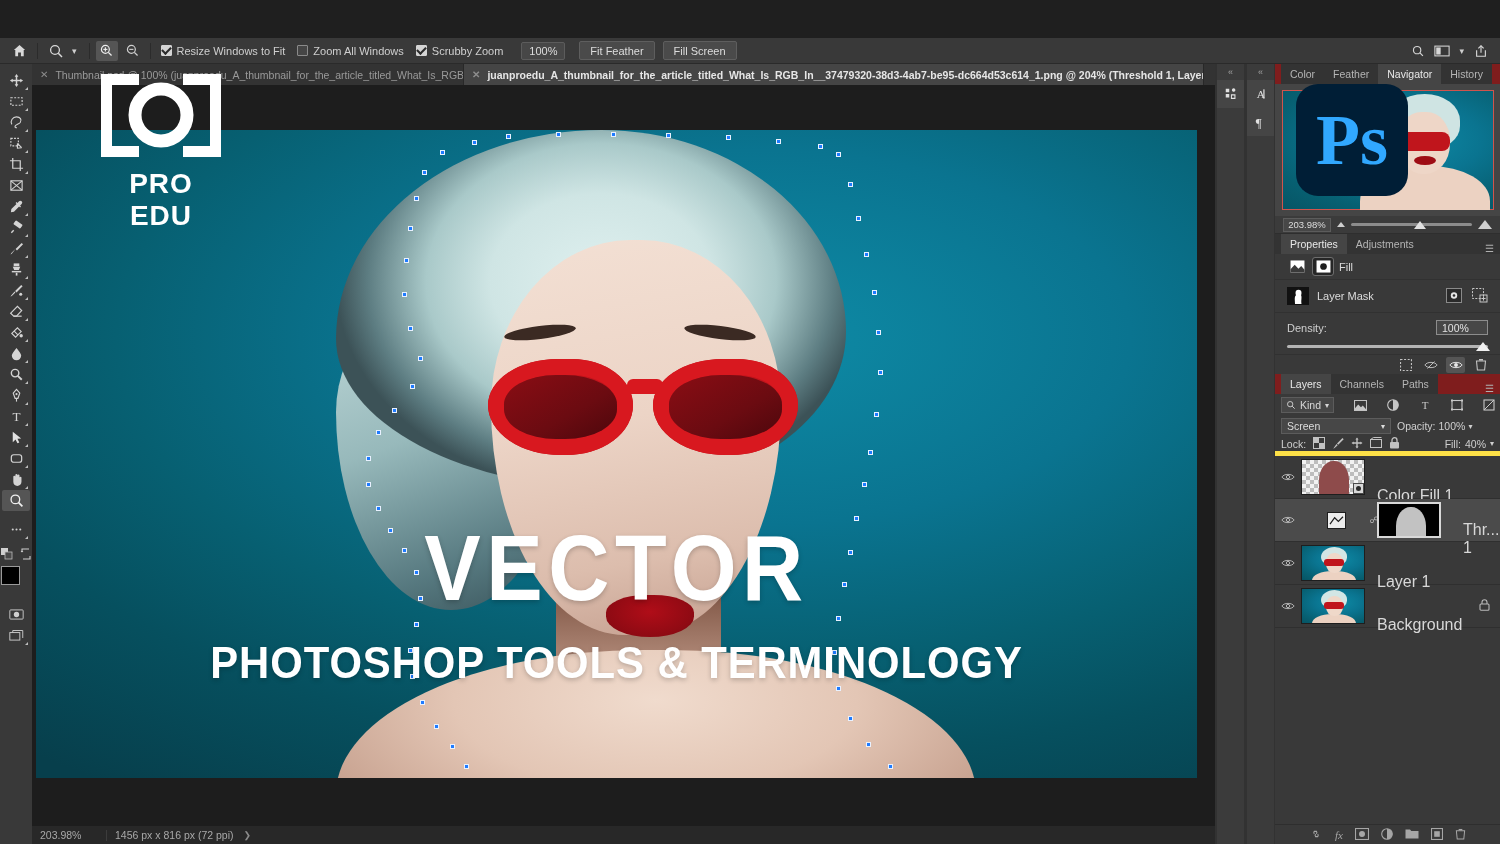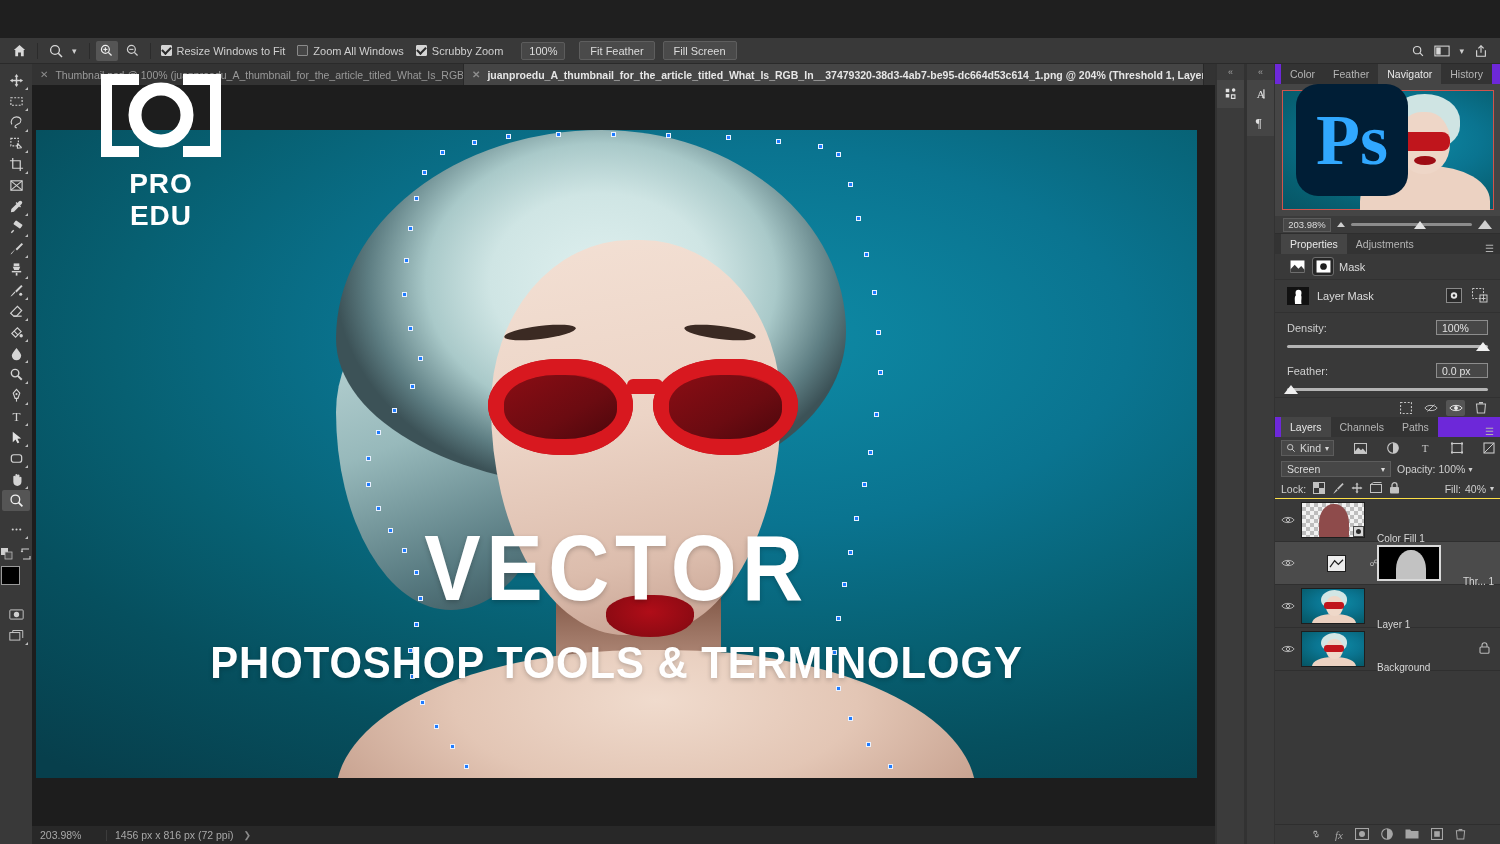--- a/index.html
+++ b/index.html
@@ -108,21 +108,21 @@
   .dock { position:absolute; top:64px; width:27px; background:#3b3b3b; }
   .dock .collapse { height:16px; display:flex; align-items:center; justify-content:center; color:#a0a0a0; font-size:9px; background:#3b3b3b; }
   .dock .dicon { height:28px; display:flex; align-items:center; justify-content:center; background:#454545; color:#d6d6d6; font-size:13px; }
   .dock .dslot { background:#3b3b3b; }
   .dock1 { left:1217px; height:780px; }
   .dock2 { left:1247px; height:780px; }
 
   
   .rightcol { position:absolute; left:1275px; top:64px; width:225px; height:780px; background:#393939; }
 
-  .paneltabs { height:20px; background:#6d28d9; display:flex; align-items:flex-end; padding-left:6px; }
+  .paneltabs { height:20px; background:#7f1d1d; display:flex; align-items:flex-end; padding-left:6px; }
   .ptab { height:20px; padding:0 9px; display:flex; align-items:center; font-size:10.5px; color:#b5b5b5; background:#333; }
   .ptab.active { background:#454545; color:#e8e8e8; }
   .pmenu { margin-left:auto; margin-right:6px; color:#b0b0b0; font-size:10px; }
 
   .navthumb { height:132px; background:#454545; display:flex; align-items:center; justify-content:center; }
   .navimg { width:212px; height:120px; position:relative; overflow:hidden;
       background:radial-gradient(ellipse 95% 85% at 58% 42%, #0e8ba6 0%, #0a7490 38%, #076072 68%, #06505f 100%);
       outline:1px solid #d0544d; outline-offset:-1px; }
   .navhair { position:absolute; left:104px; top:4px; width:74px; height:56px; background:#cfe4e3; border-radius:55% 50% 45% 50%; }
   .navface { position:absolute; left:116px; top:22px; width:52px; height:62px; background:#eed6c7; border-radius:45% 45% 48% 48%; }
@@ -162,27 +162,27 @@
   .filterrow { height:22px; display:flex; align-items:center; gap:20px; padding:0 6px; }
   .kindsel { width:74px; height:16px; background:#474747; border:1px solid #5c5c5c; display:flex; align-items:center;
       gap:4px; padding:0 4px; font-size:10.5px; color:#d6d6d6; }
   .kindsel .cv { margin-left:auto; font-size:8px; }
   .fico { width:16px; height:16px; display:flex; align-items:center; justify-content:center; color:#c8c8c8; font-size:11px; }
   .blendrow { height:20px; display:flex; align-items:center; gap:6px; padding:0 6px; }
   .blendsel { width:110px; height:16px; background:#474747; border:1px solid #5c5c5c; display:flex; align-items:center;
       padding:0 5px; font-size:10.5px; color:#ddd; }
   .blendsel .cv { margin-left:auto; font-size:8px; }
   .opacity { display:flex; align-items:center; font-size:10.5px; color:#cfcfcf; gap:3px; }
-  .lockrow { height:20px; display:flex; align-items:center; gap:7px; padding:0 6px; font-size:10.5px; color:#cfcfcf; border-bottom:1px solid #fde047; }
+  .lockrow { height:20px; display:flex; align-items:center; gap:7px; padding:0 6px; font-size:10.5px; color:#cfcfcf; border-bottom:5px solid #fde047; }
 
   .layerrow { height:43px; display:flex; align-items:center; border-bottom:1px solid #2f2f2f; position:relative; }
   .layerrow.sel { background:#4b4b4b; }
   .eye { width:26px; display:flex; align-items:center; justify-content:center; color:#c4c4c4; }
   .lthumb { width:64px; height:36px; border:1px solid #1e1e1e; position:relative; overflow:hidden; flex:none; }
-  .lname { margin-left:12px; font-size:10px; color:#d8d8d8;margin-top:37px; }
+  .lname { margin-left:12px; font-size:16px; color:#d8d8d8;margin-top:37px; }
   .lock-ico { margin-left:auto; margin-right:10px; color:#b9b9b9; }
   .linkico { width:14px; text-align:center; color:#bdbdbd; font-size:9px; }
 
   .thumb-photo { position:absolute; inset:0; background:radial-gradient(ellipse 95% 85% at 58% 40%, #0e8ba6 0%, #0a7490 40%, #076072 72%, #06505f 100%); }
   .tp-hair { position:absolute; left:19px; top:1px; width:26px; height:19px; background:#d2e6e5; border-radius:55% 50% 45% 50%; }
   .tp-face { position:absolute; left:24px; top:7px; width:17px; height:20px; background:#efd8c9; border-radius:45%; }
   .tp-gl { position:absolute; left:22px; top:13px; width:20px; height:7px; background:#c0151c; border-radius:3px; }
   .tp-body { position:absolute; left:10px; top:25px; width:44px; height:12px; background:#ecd2c2; border-radius:46% 46% 0 0/80% 80% 0 0; }
 
   .checker { position:absolute; inset:0;
@@ -661,21 +661,21 @@
               <rect x="0.5" y="0.5" width="15" height="13" fill="#ffffff"></rect>
               <path d="M0.5 10 L5 5 L9 9.5 L12 6.5 L15.5 10.5 L15.5 13.5 L0.5 13.5 Z" fill="#3a3a3a"></path>
             </svg>
         </div>
         <div class="mask-ico active">
           <svg width="15" height="13" viewBox="0 0 16 14">
               <rect x="0.5" y="0.5" width="15" height="13" fill="#ffffff"></rect>
               <circle cx="8" cy="7" r="3.6" fill="#1e1e1e"></circle>
             </svg>
         </div>
-        <span style="font-size:11px;color:#dcdcdc;">Mask</span>
+        <span style="font-size:11px;color:#dcdcdc;">Fill</span>
       </div>
 
       <div class="layermaskrow">
         <div class="lm-thumb">
           <svg width="20" height="16" viewBox="0 0 20 16">
               <rect width="20" height="16" fill="#111"></rect>
               <path d="M7 16 C7 11 6 9 8.5 6.5 C10.5 4.5 13.5 5.5 13.5 9 C13.5 12 13 13 13.5 16 Z" fill="#fff"></path>
               <ellipse cx="10.5" cy="5" rx="3" ry="3.3" fill="#fff"></ellipse>
             </svg>
         </div>
@@ -703,30 +703,20 @@
         <div class="lbl">
           <span>Density:</span>
           <span class="numfield">100%</span>
         </div>
         <div class="track">
           <div class="tbar"></div>
             <div class="tknob" style="right:-2px;"></div>
         </div>
       </div>
 
-      <div class="sliderrow" style="padding-top:9px;">
-        <div class="lbl">
-          <span>Feather:</span>
-          <span class="numfield">0.0 px</span>
-        </div>
-        <div class="track">
-          <div class="tbar"></div>
-            <div class="tknob" style="left:-3px;"></div>
-        </div>
-      </div>
 
       <div class="propfooter">
         <div class="pf-btn">
           <svg width="12" height="12" viewBox="0 0 12 12">
               <rect x="0.5" y="0.5" width="11" height="11" fill="none" stroke="#c2c2c2" stroke-width="1.2" stroke-dasharray="2 1.6"></rect>
             </svg>
         </div>
         <div class="pf-btn">
           <svg width="14" height="12" viewBox="0 0 16 12">
               <path d="M1 6 C3.5 2 12.5 2 15 6 C12.5 10 3.5 10 1 6Z" fill="none" stroke="#c2c2c2" stroke-width="1.1"></path>

